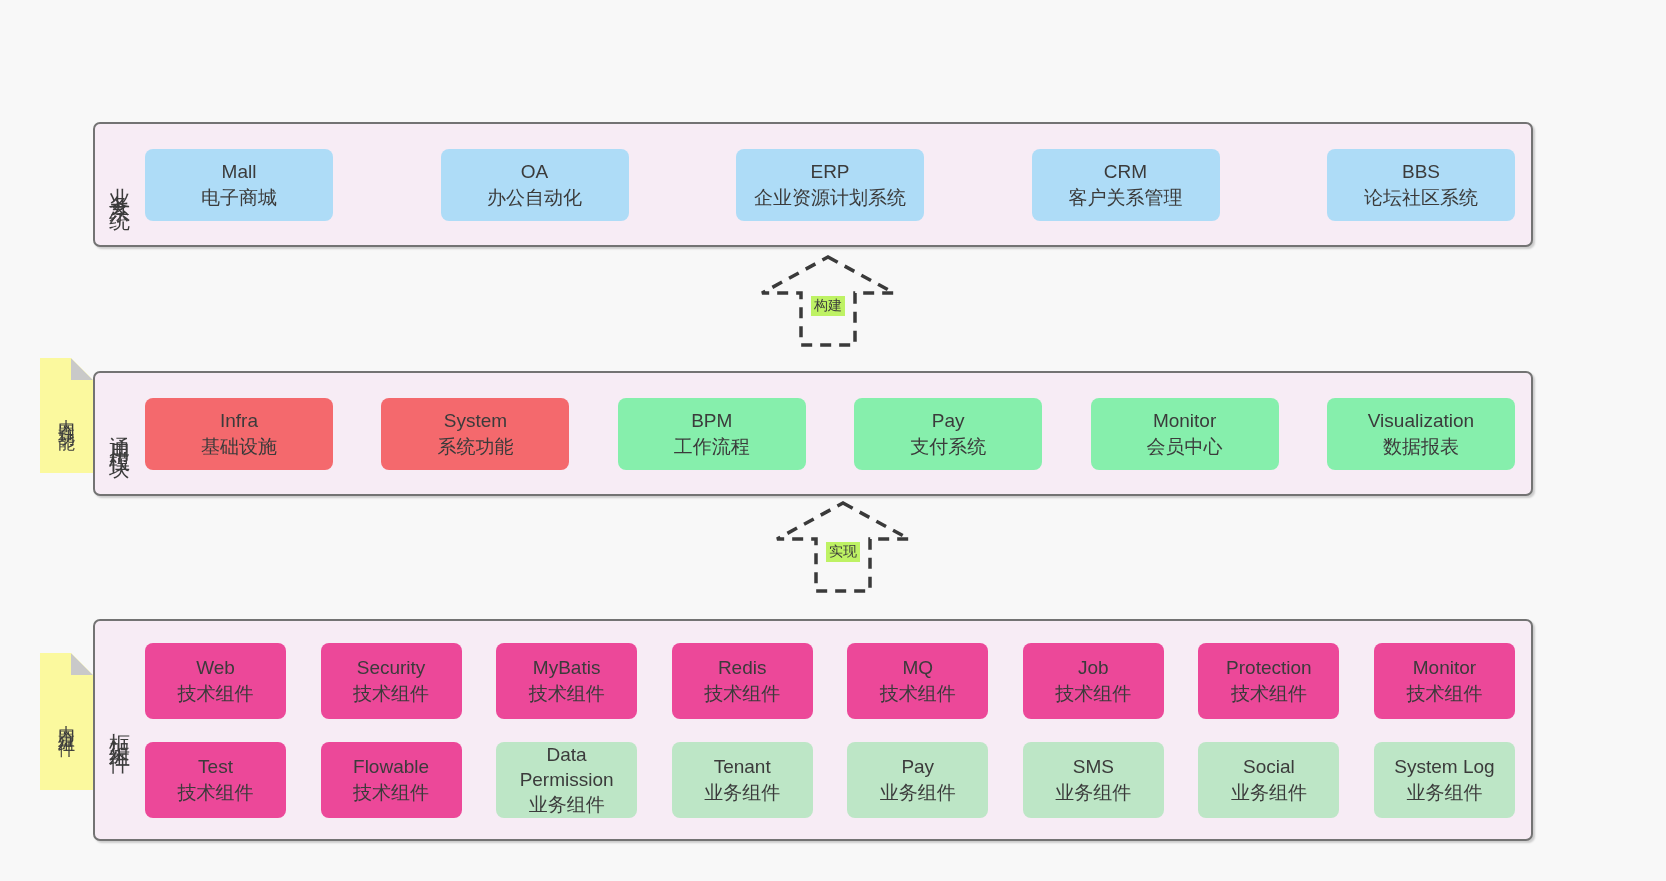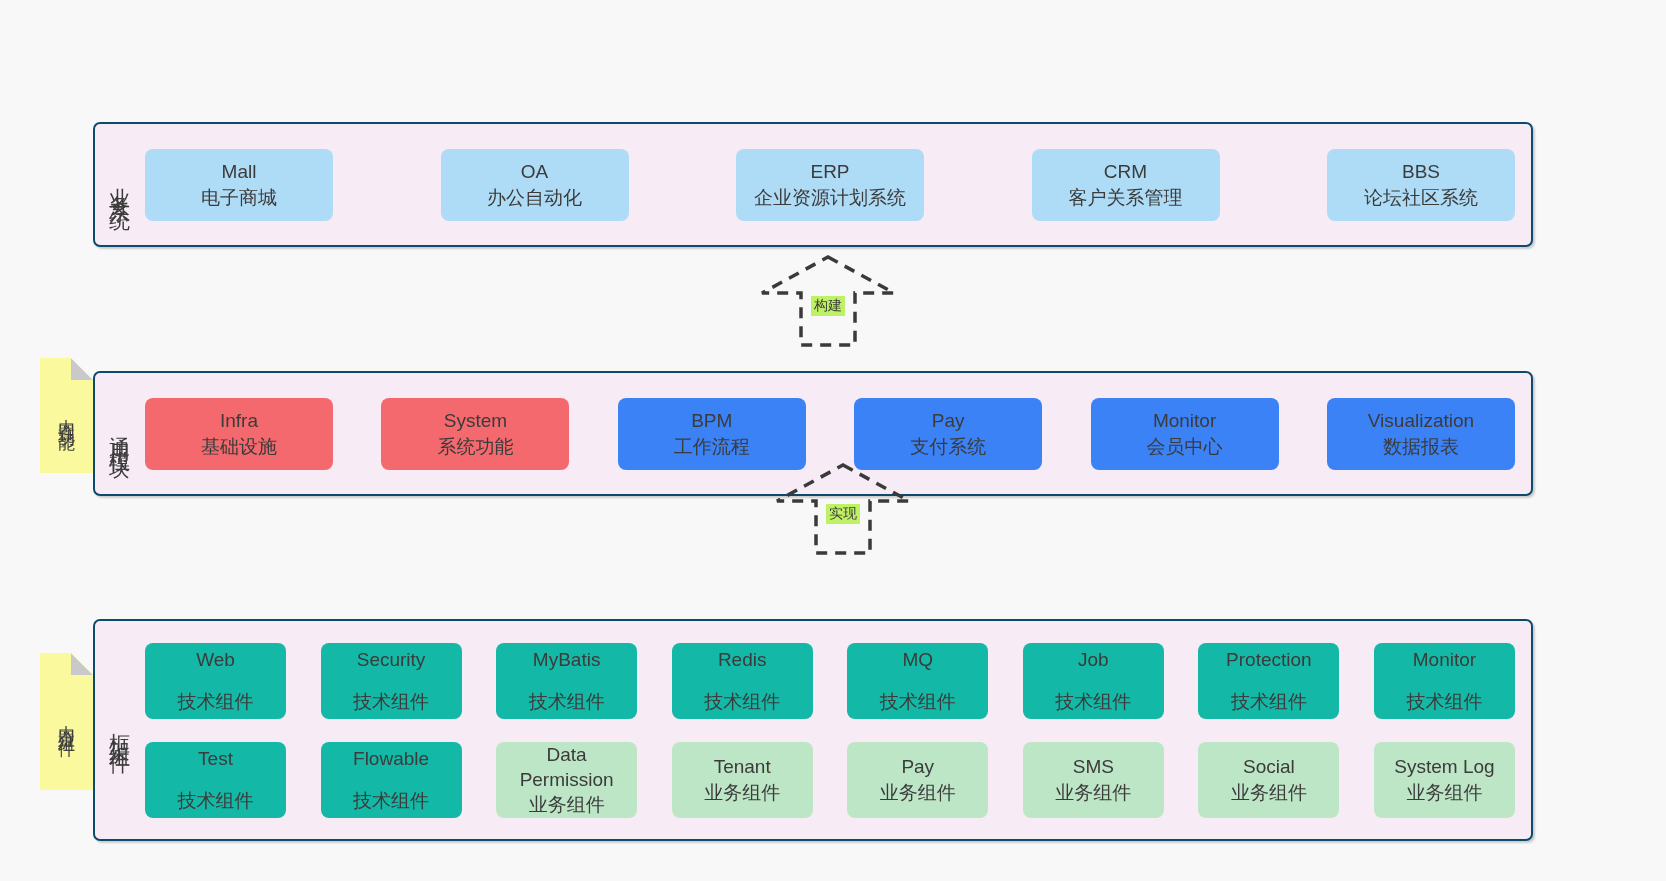--- a/index.html
+++ b/index.html
@@ -14,21 +14,21 @@
     height: 881px;
     background: #f8f8f8;
     overflow: hidden;
   }
   
   .panel {
     position: absolute;
     left: 93px;
     width: 1440px;
     background: #f7ecf5;
-    border: 2px solid #0c4a6e;
+    border: 2px solid #737373;
     border-radius: 7px;
     box-shadow: 2px 2px 2px rgba(0,0,0,0.18);
     display: flex;
     align-items: center;
   }
   .panel-1 { top: 122px; height: 125px; }
   .panel-2 { top: 371px; height: 125px; }
   .panel-3 { top: 619px; height: 222px; }
   .v-label {
     width: 50px;
@@ -70,32 +70,32 @@
     border-radius: 8px;
     font-size: 19px;
     line-height: 1.32;
     padding: 4px 6px;
   }
   .node .t, .node .s { display: block; }
   .w188 { width: 188px; height: 72px; }
   .w141 { width: 141px; height: 76px; }
   .blue  { background: #aedcf7; }
   .red   { background: #f4696d; }
-  .pink  { background: #3b82f6; }
-  .green { background: #14b8a6; justify-content: space-between; }
+  .pink  { background: #86efac; }
+  .green { background: #ec4899; }
   .lgreen{ background: #bde6c6; }
   
   .up-arrow {
     position: absolute;
     width: 140px;
     height: 94px;
   }
   .up-arrow svg { position: absolute; inset: 0; }
   .arrow-1 { left: 758px; top: 254px; }
-  .arrow-2 { left: 773px; top: 462px; }
+  .arrow-2 { left: 773px; top: 500px; }
   .arrow-label {
     position: absolute;
     left: 50%;
     top: 52px;
     transform: translate(-50%, -50%);
     background: #bef264;
     padding: 1px 3px;
     font-size: 14px;
     white-space: nowrap;
   }

